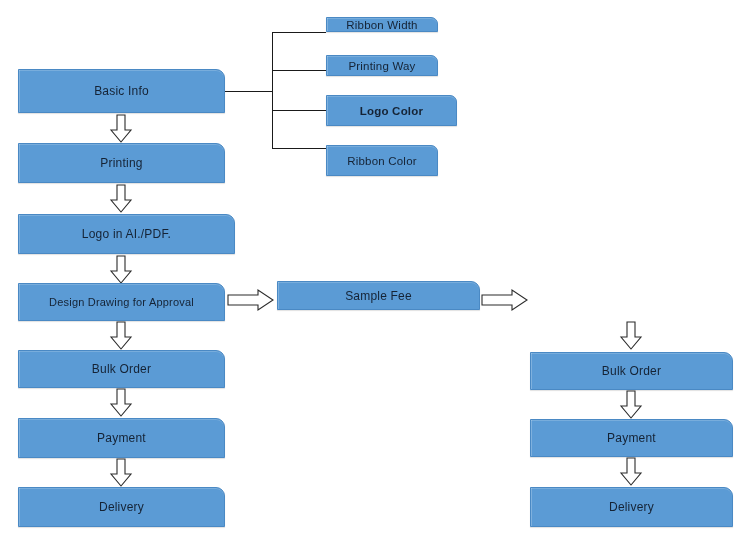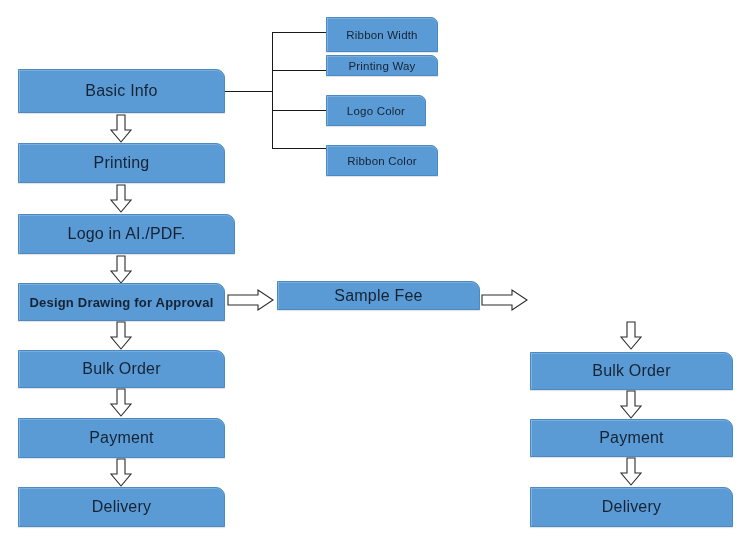--- a/index.html
+++ b/index.html
@@ -24,34 +24,33 @@
     position: absolute;
     box-sizing: border-box;
     background: #5b9bd5;
     border: 1px solid #4a89c4;
     border-top-right-radius: 9px;
     border-bottom-left-radius: 0;
     display: flex;
     align-items: center;
     justify-content: center;
     color: #152335;
-    font-size: 16px;
+    font-size: 12px;
     letter-spacing: 0.2px;
     white-space: nowrap;
     box-shadow: inset 1px 0 0 rgba(255,255,255,0.22),
                 inset 0 1px 0 rgba(255,255,255,0.18),
                 0 1px 1px rgba(0,0,0,0.12);
   }
   .node.small {
     font-size: 11.5px;
     border-top-right-radius: 7px;
   }
   .node.tight {
-    font-size: 13px;
-    font-weight: bold;
+    font-size: 11px;
   }
 
   
   .arrow-down {
     position: absolute;
     width: 22px;
     height: 28px;
   }
   .arrow-right {
     position: absolute;
@@ -85,25 +84,25 @@
 <div id="canvas">
 
   <div class="line-h" style="left:225px; top:91px; width:47px;"></div>
   <div class="line-v" style="left:272px; top:32px; height:117px;"></div>
 
   <div class="line-h" style="left:272px; top:32px; width:54px;"></div>
   <div class="line-h" style="left:272px; top:70px; width:54px;"></div>
   <div class="line-h" style="left:272px; top:110px; width:54px;"></div>
   <div class="line-h" style="left:272px; top:148px; width:54px;"></div>
 
-  <div class="node small" style="left:326px; top:17px; width:112px; height:35px;">Ribbon Width</div>
+  <div class="node small" style="left:326px; top:17px; width:112px; height:15px;">Ribbon Width</div>
 
   <div class="node small" style="left:326px; top:55px; width:112px; height:21px;">Printing Way</div>
 
-  <div class="node small" style="left:326px; top:95px; width:100px; height:31px;">Logo Color</div>
+  <div class="node small" style="left:326px; top:95px; width:131px; height:31px;font-weight:bold;">Logo Color</div>
 
   <div class="node small" style="left:326px; top:145px; width:112px; height:31px;">Ribbon Color</div>
 
   <div class="node" style="left:18px; top:69px; width:207px; height:44px;">Basic Info</div>
 
   <div class="arrow-down" style="left:110px; top:115px;">
     <svg viewBox="0 0 22 28" preserveAspectRatio="none">
       <polygon class="arrow-shape" points="7,0 15,0 15,15 21,15 11,27 1,15 7,15"></polygon>
     </svg>
   </div>

